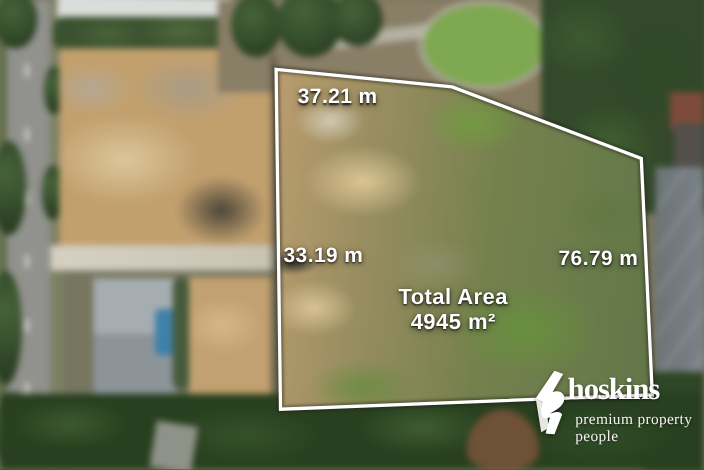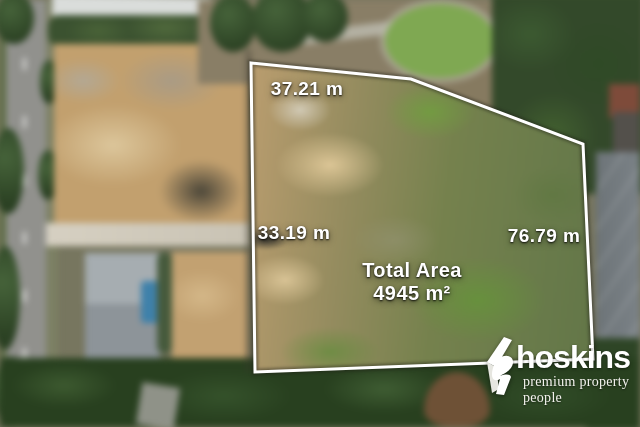--- a/index.html
+++ b/index.html
@@ -75,22 +75,22 @@
   .boundary .line{fill:none;stroke:#ffffff;stroke-width:3;stroke-linejoin:miter;}
   .measure{position:absolute;transform:translate(-50%,-50%);white-space:nowrap;
     color:#fff;font-weight:bold;font-size:19px;letter-spacing:.4px;
     text-shadow:0 1px 2px rgba(0,0,0,.85),0 2px 6px rgba(0,0,0,.55);}
   .total{position:absolute;left:412px;top:238px;transform:translate(-50%,-50%);
     text-align:center;color:#fff;font-weight:bold;font-size:20px;line-height:23px;
     letter-spacing:.4px;text-shadow:0 1px 2px rgba(0,0,0,.85),0 2px 6px rgba(0,0,0,.55);margin-top:44px;}
   .logo{position:absolute;left:484px;top:334px;width:160px;height:64px;color:#fff;}
   .logo-mark{position:absolute;left:0;top:3px;width:36px;height:58px;
     filter:drop-shadow(0 1px 2px rgba(0,0,0,.45));}
-  .logo-name{position:absolute;left:32px;top:5px;font-family:Liberation Sans, sans-serif;
-    font-weight:bold;font-size:32px;letter-spacing:-1px;
+  .logo-name{position:absolute;left:32px;top:5px;font-family:Liberation Serif, serif;
+    font-weight:bold;font-size:28px;letter-spacing:-1px;
     text-shadow:0 1px 3px rgba(0,0,0,.5);}
   .logo-tagline{position:absolute;left:39px;top:40px;font-family:"Liberation Serif",serif;
     font-size:14px;letter-spacing:.3px;color:#f3f3ee;text-shadow:0 1px 2px rgba(0,0,0,.55);}
 </style>
 </head>
 <body>
 
 <div class="stage">
 
   <div class="bg">

